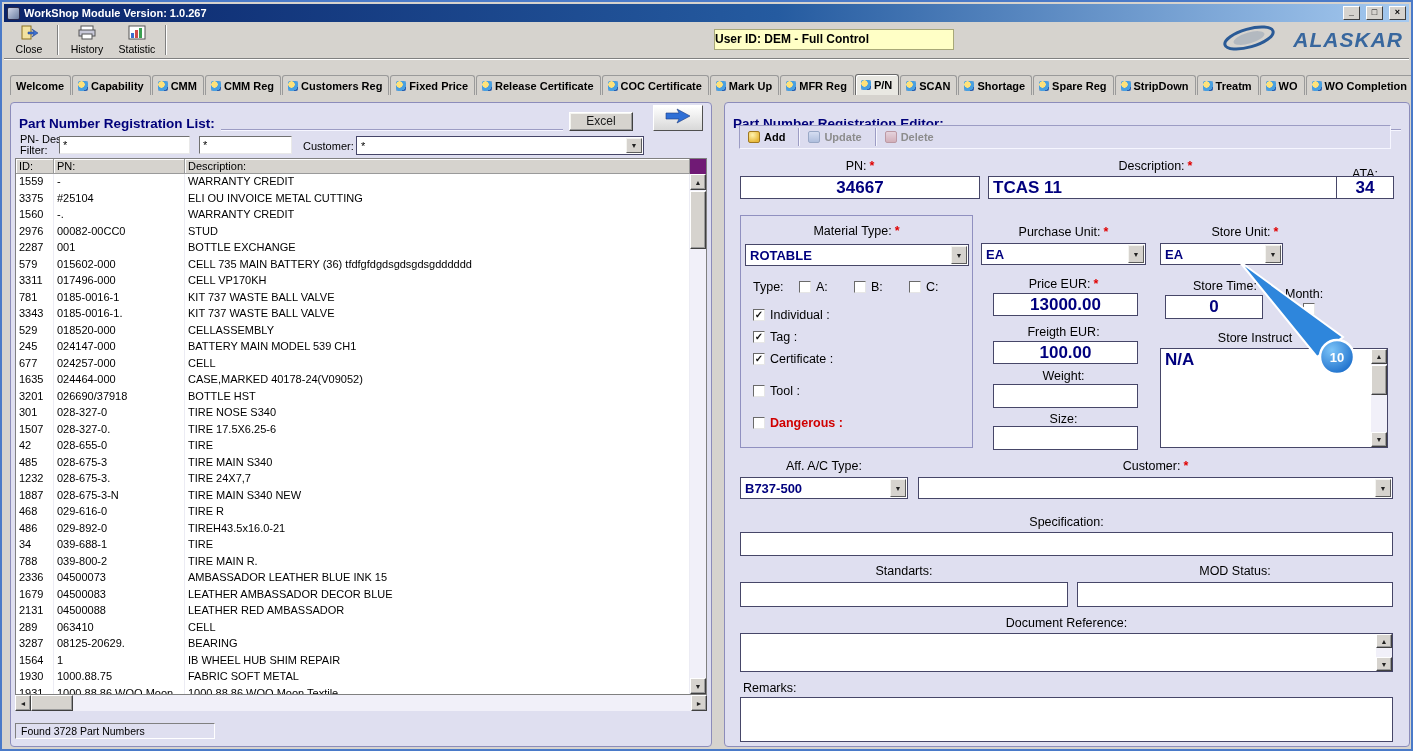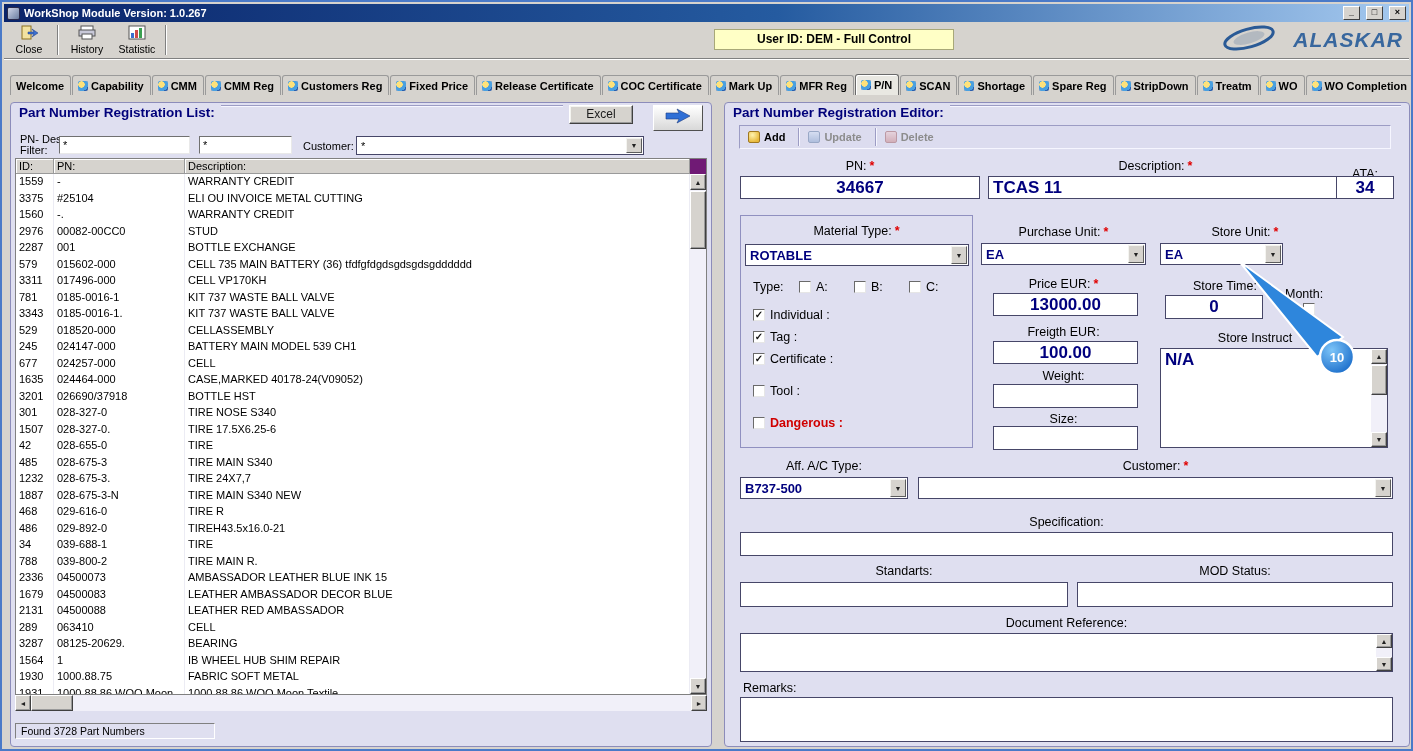--- a/index.html
+++ b/index.html
@@ -16,35 +16,35 @@
   .winbtn { width:17px; height:14px; background:#d6d3ce; border:1px solid; border-color:#fff #404040 #404040 #fff;
     font-size:9px; line-height:11px; text-align:center; color:#000; font-weight:bold; margin-left:2px; }
 
   
   .toolbar { position:absolute; left:2px; top:20px; right:2px; height:37px; background:#d6d3ce;
     border-bottom:1px solid #808080; box-shadow:0 1px 0 #ffffff; display:flex; align-items:center; }
   .tbtn { width:50px; height:34px; display:flex; flex-direction:column; align-items:center; justify-content:center; gap:1px;
     font-size:10.5px; color:#000; }
   .tsep { width:2px; height:30px; border-left:1px solid #808080; border-right:1px solid #fff; margin:0 3px; }
   .userid { position:absolute; left:710px; top:7px; width:240px; height:21px; background:#ffffc6;
-    border:1px solid #a8a878; font-size:12px; font-weight:bold; color:#000; text-align:center; line-height:19px; }
+    border:1px solid #a8a878; font-size:12px; font-weight:bold; color:#000; text-align:left; line-height:19px; }
   .logo { position:absolute; right:6px; top:2px; height:32px; display:flex; align-items:center; gap:16px; }
   .logo-text { font-size:21px; font-weight:bold; font-style:italic; color:#38679e; letter-spacing:1px; }
 
   
   .tabstrip { position:absolute; left:8px; top:72px; right:4px; height:21px; display:flex; align-items:flex-end; }
   .tab { display:flex; align-items:center; gap:3px; padding:3px 6px 3px 5px; font-size:11px; font-weight:bold; color:#000;
     background:#d6d3ce; border:1px solid #9a9a9a; border-bottom:none; border-radius:3px 3px 0 0; margin-right:1px; height:20px; white-space:nowrap; }
   .tab.active { background:#e9e8e2; height:21px; border-color:#6a6a6a; box-shadow:inset 1px 1px 0 #fff; }
   .tab-icon { width:10px; height:10px; display:inline-block; border-radius:2px;
     background:radial-gradient(circle at 35% 35%, #ffe27a 0 34%, #4aa0e0 35% 72%, #2b5fae 73%); }
 
   
   .panel { position:absolute; top:100px; height:645px; background:#dfdff0; border:1px solid #8c8cba; border-radius:4px; }
-  .panel-head { display:flex; align-items:flex-start; height:28px; padding:2px 8px 0 8px; gap:6px; }
+  .panel-head { display:flex; align-items:flex-end; height:28px; padding:2px 8px 0 8px; gap:6px; }
   .panel-title { font-size:13.5px; font-weight:bold; color:#00007a; white-space:nowrap; }
   .groove { height:2px; border-top:1px solid #9c9cc4; border-bottom:1px solid #f6f6ff; flex:1; }
   .vgroove { width:2px; border-left:1px solid #9c9cc4; border-right:1px solid #f6f6ff; height:18px; margin:0 4px; }
 
   .list-panel { left:8px; width:702px; }
   .editor-panel { left:722px; width:686px; }
 
   
   .btn3d { background:#d6d3ce; border:1px solid; border-color:#fff #404040 #404040 #fff; box-shadow:inset -1px -1px 0 #9a9a9a, inset 1px 1px 0 #f4f4f0; }
   .field { background:#fff; border:1px solid #464668; font-family:"Liberation Sans",sans-serif;

